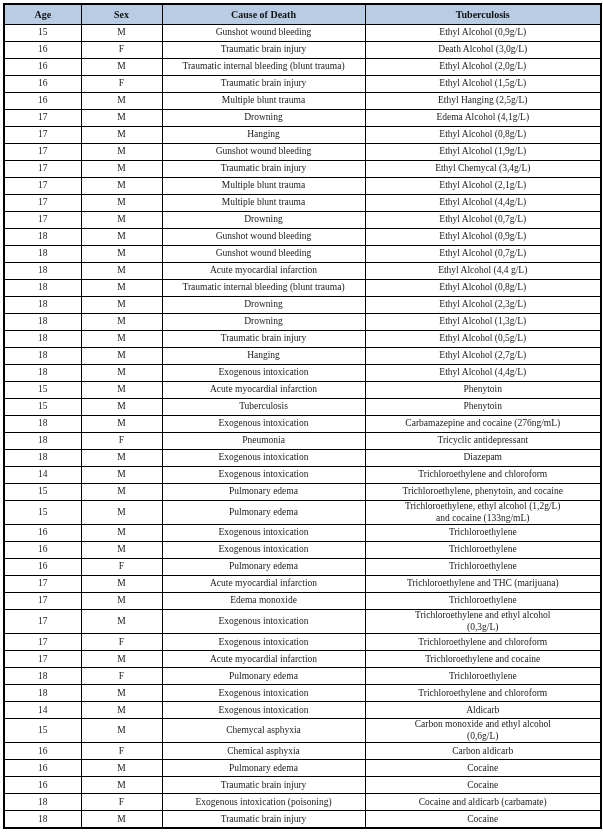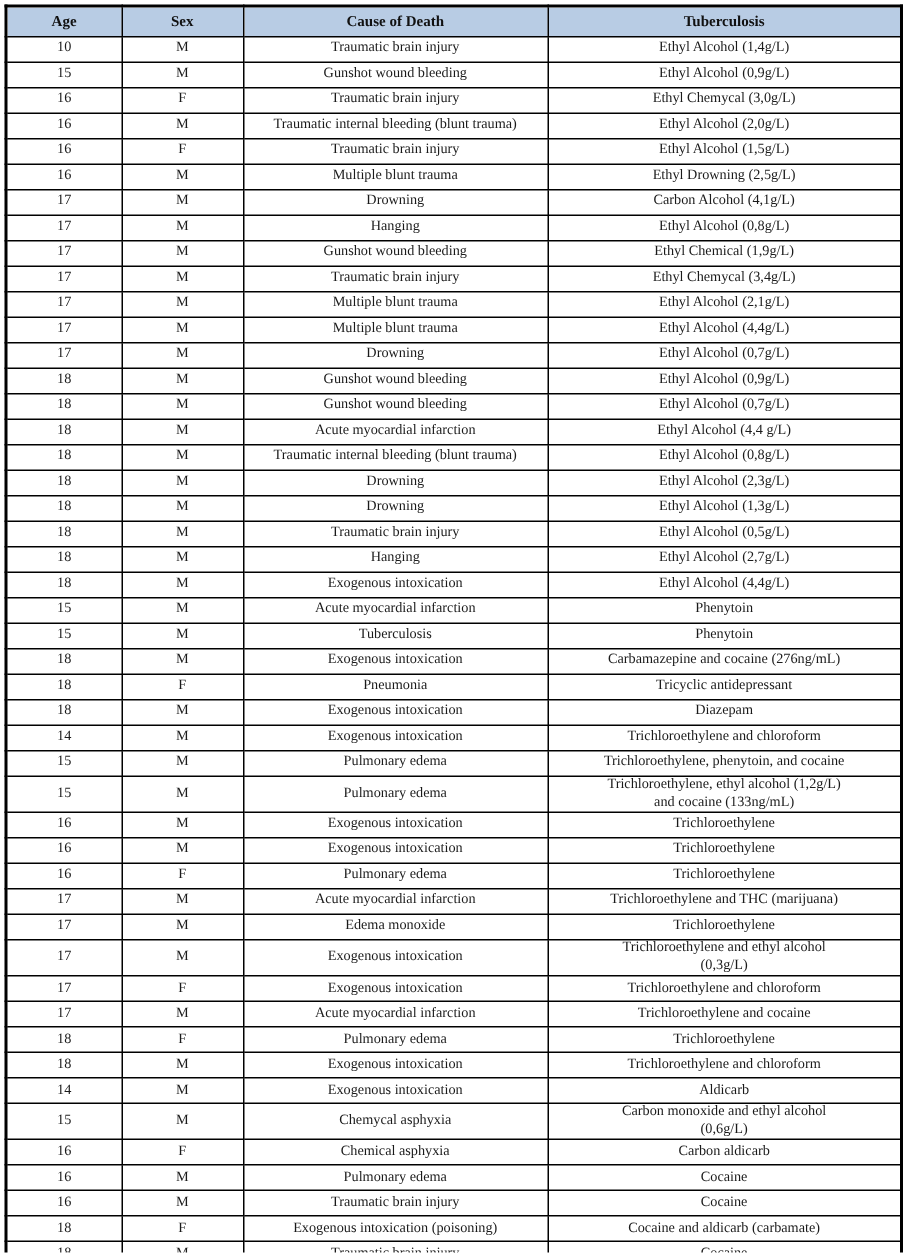--- a/index.html
+++ b/index.html
@@ -60,72 +60,66 @@
     <thead>
       <tr>
         <th>Age</th>
         <th>Sex</th>
         <th>Cause of Death</th>
         <th>Tuberculosis</th>
       </tr>
     </thead>
     <tbody id="table-body">
         <tr>
-          <td>10</td>
-          <td>M</td>
-          <td>Traumatic brain injury</td>
-          <td>Ethyl Alcohol (1,4g/L)</td>
-        </tr>
-        <tr>
           <td>15</td>
           <td>M</td>
           <td>Gunshot wound bleeding</td>
           <td>Ethyl Alcohol (0,9g/L)</td>
         </tr>
         <tr>
           <td>16</td>
           <td>F</td>
           <td>Traumatic brain injury</td>
-          <td>Ethyl Chemycal (3,0g/L)</td>
+          <td>Death Alcohol (3,0g/L)</td>
         </tr>
         <tr>
           <td>16</td>
           <td>M</td>
           <td>Traumatic internal bleeding (blunt trauma)</td>
           <td>Ethyl Alcohol (2,0g/L)</td>
         </tr>
         <tr>
           <td>16</td>
           <td>F</td>
           <td>Traumatic brain injury</td>
           <td>Ethyl Alcohol (1,5g/L)</td>
         </tr>
         <tr>
           <td>16</td>
           <td>M</td>
           <td>Multiple blunt trauma</td>
-          <td>Ethyl Drowning (2,5g/L)</td>
+          <td>Ethyl Hanging (2,5g/L)</td>
         </tr>
         <tr>
           <td>17</td>
           <td>M</td>
           <td>Drowning</td>
-          <td>Carbon Alcohol (4,1g/L)</td>
+          <td>Edema Alcohol (4,1g/L)</td>
         </tr>
         <tr>
           <td>17</td>
           <td>M</td>
           <td>Hanging</td>
           <td>Ethyl Alcohol (0,8g/L)</td>
         </tr>
         <tr>
           <td>17</td>
           <td>M</td>
           <td>Gunshot wound bleeding</td>
-          <td>Ethyl Chemical (1,9g/L)</td>
+          <td>Ethyl Alcohol (1,9g/L)</td>
         </tr>
         <tr>
           <td>17</td>
           <td>M</td>
           <td>Traumatic brain injury</td>
           <td>Ethyl Chemycal (3,4g/L)</td>
         </tr>
         <tr>
           <td>17</td>
           <td>M</td>

